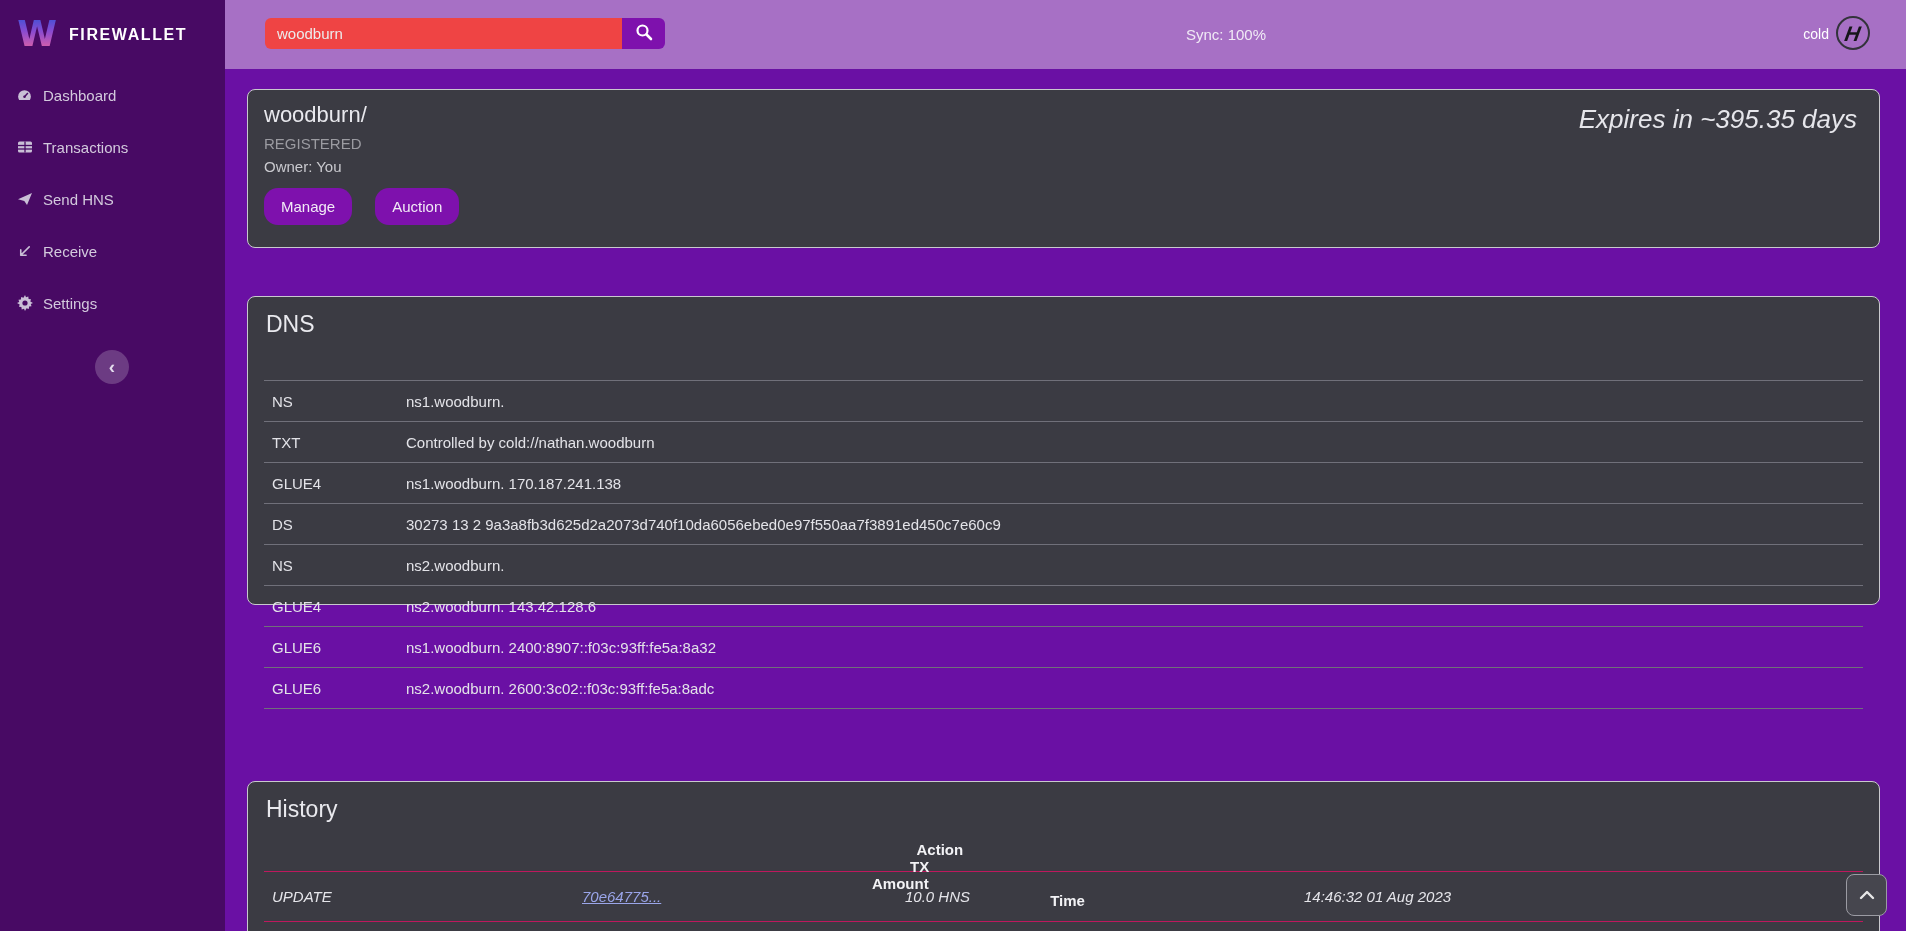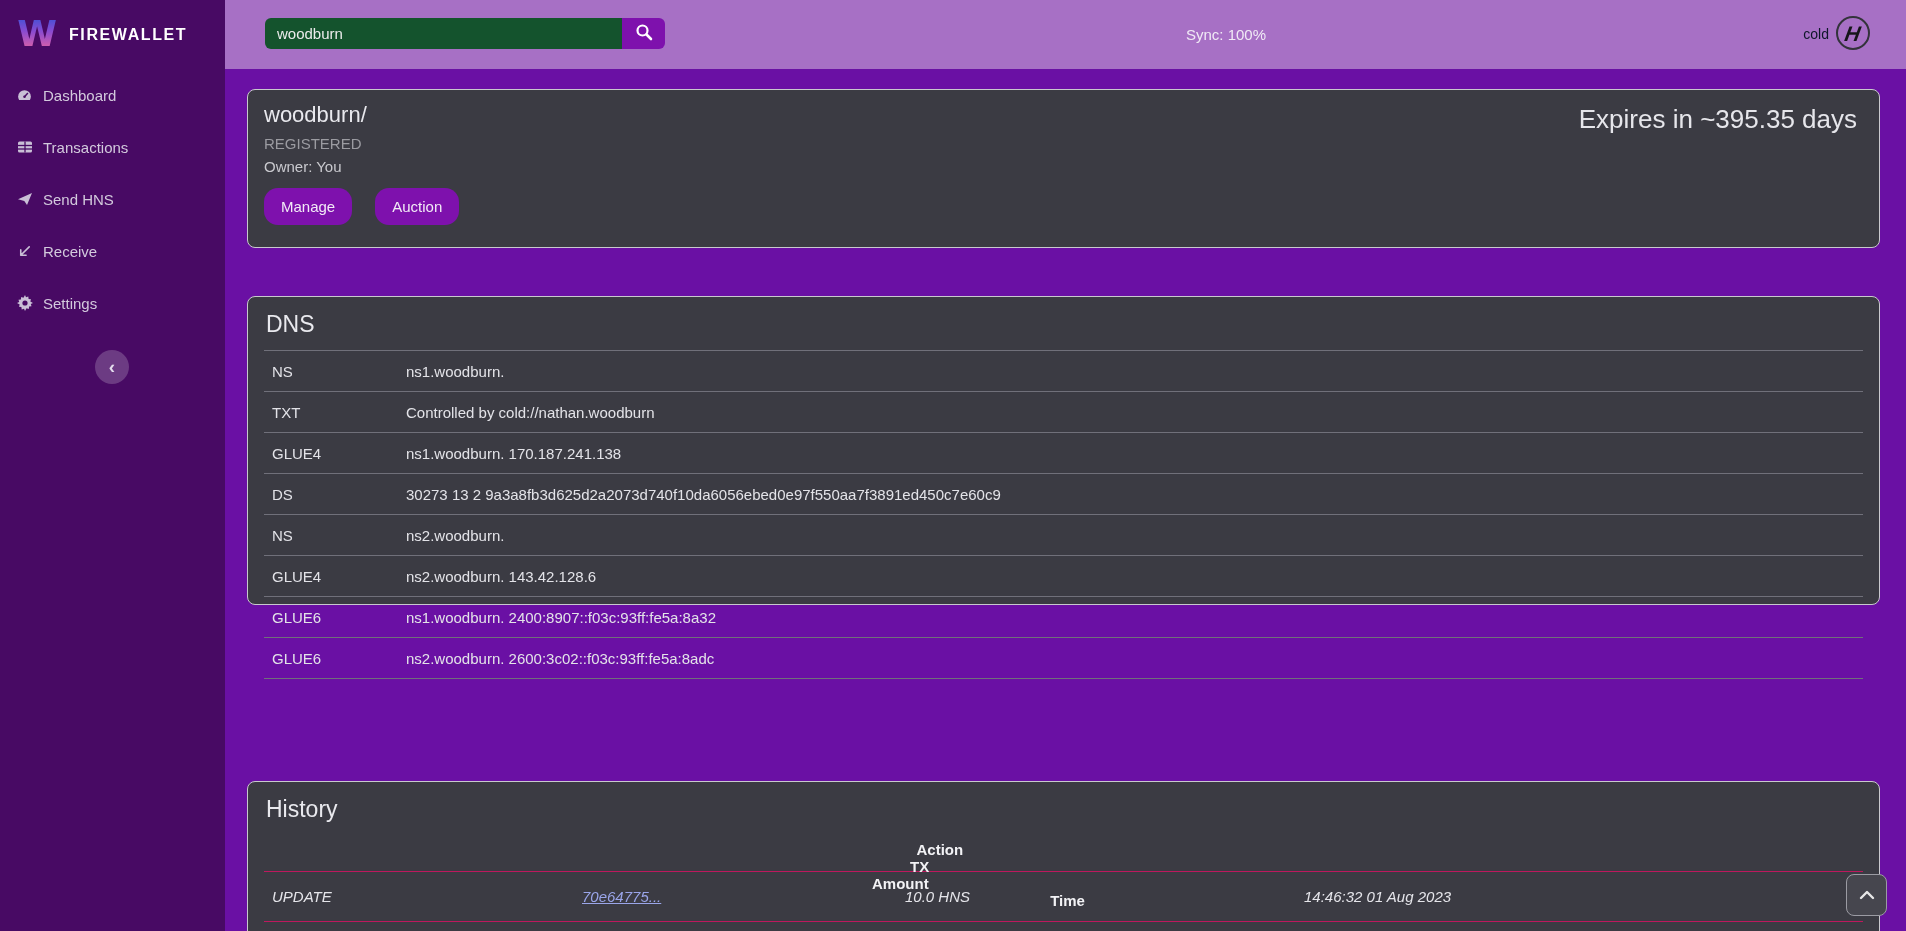--- a/index.html
+++ b/index.html
@@ -17,30 +17,30 @@
   .nav-item .nicon { width:17px; display:flex; justify-content:center; }
   .collapse-btn { position:absolute; left:95px; top:350px; width:34px; height:34px;
     border-radius:50%; background:rgba(255,255,255,0.20); color:#e3dcec;
     display:flex; align-items:center; justify-content:center; font-size:19px;
     font-weight:bold; cursor:pointer; }
 
   
   .topbar { position:fixed; left:225px; top:0; right:0; height:69px;
     background:#a770c5; z-index:20; }
   .search-wrap { position:absolute; left:40px; top:18px; height:31px; display:flex; }
-  .search-input { width:357px; height:31px; background:#14532d; border:none;
+  .search-input { width:357px; height:31px; background:#ef4444; border:none;
     border-radius:6px 0 0 6px; color:#ececec; font-size:15px; padding:0 12px;
     outline:none; font-family:"Liberation Sans", sans-serif; }
   .search-btn { width:43px; height:31px; background:#7e11ad; border:none;
     border-radius:0 6px 6px 0; display:flex; align-items:center;
     justify-content:center; cursor:pointer; }
   .sync { position:absolute; left:961px; top:0; height:69px; line-height:69px;
     color:#f0eaf5; font-size:15px; }
   .cold-label { position:absolute; right:77px; top:0; height:69px; line-height:69px;
-    color:#0f172a; font-size:14px; }
+    color:#ffffff; font-size:14px; }
   .avatar { position:absolute; right:36px; top:16px; width:34px; height:34px;
     border-radius:50%; border:2px solid #33333b; display:flex; align-items:center;
     justify-content:center; cursor:pointer; }
   .avatar .hs-h { color:#15151a; font-size:21px; font-weight:bold; font-style:italic;
     transform:skewX(-10deg); line-height:1; }
 
   
   .main { position:fixed; left:225px; top:69px; right:0; bottom:0;
     background:#6a10a4; overflow:hidden; }
   .card { position:absolute; left:22px; width:1633px; background:#3b3b43;
@@ -50,25 +50,25 @@
   .card-history { top:712px; height:300px; padding:14px 16px; }
 
   .domain-title { font-size:22px; font-weight:400; color:#e9e9ee; }
   .domain-status { margin-top:7px; font-size:15px; color:#9b9ba1; }
   .domain-owner { margin-top:6px; font-size:15px; color:#c9c9ce; }
   .btn-row { margin-top:13px; display:flex; gap:23px; }
   .pbtn { background:#7e11ad; color:#f2eaf6; border:none; border-radius:14px;
     font-size:15px; padding:10px 17px; cursor:pointer;
     font-family:"Liberation Sans", sans-serif; }
   .expires { position:absolute; right:22px; top:14px; font-size:26px;
-    color:#e6e6eb; }
+    color:#e6e6eb;font-style:italic; }
 
   .card-h2 { font-size:23px; font-weight:500; color:#e9e9ee; margin-left:2px; }
 
-  .dns-table { margin-top:12px; border-bottom:1px solid #70707a; }
+  .dns-table { margin-top:42px; border-bottom:1px solid #70707a; }
   .dns-row { display:flex; align-items:center; height:41px;
     border-top:1px solid #70707a; font-size:15px; color:#e3e3e8; }
   .dns-type { width:142px; padding-left:8px; flex:none; }
   .dns-value { flex:1; }
 
   .htable { margin-top:18px; }
   .hrow { display:flex; align-items:center; font-size:15px; color:#e5e5ea; }
   .hrow.head { height:30px; font-weight:bold; color:#f2f2f5;flex-direction:column; }
   .hrow.data { height:50px; border-top:1px solid #be185d;font-style:italic; }
   .c-action { width:310px; padding-left:8px; flex:none; }

